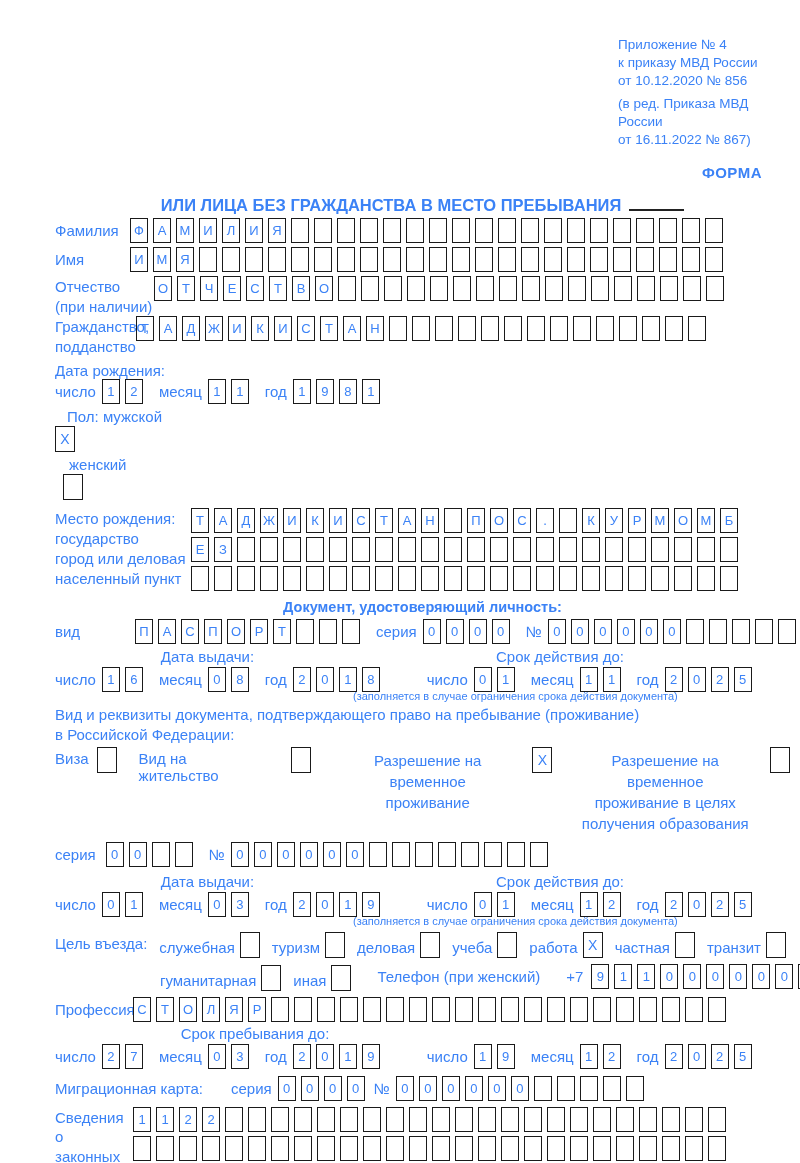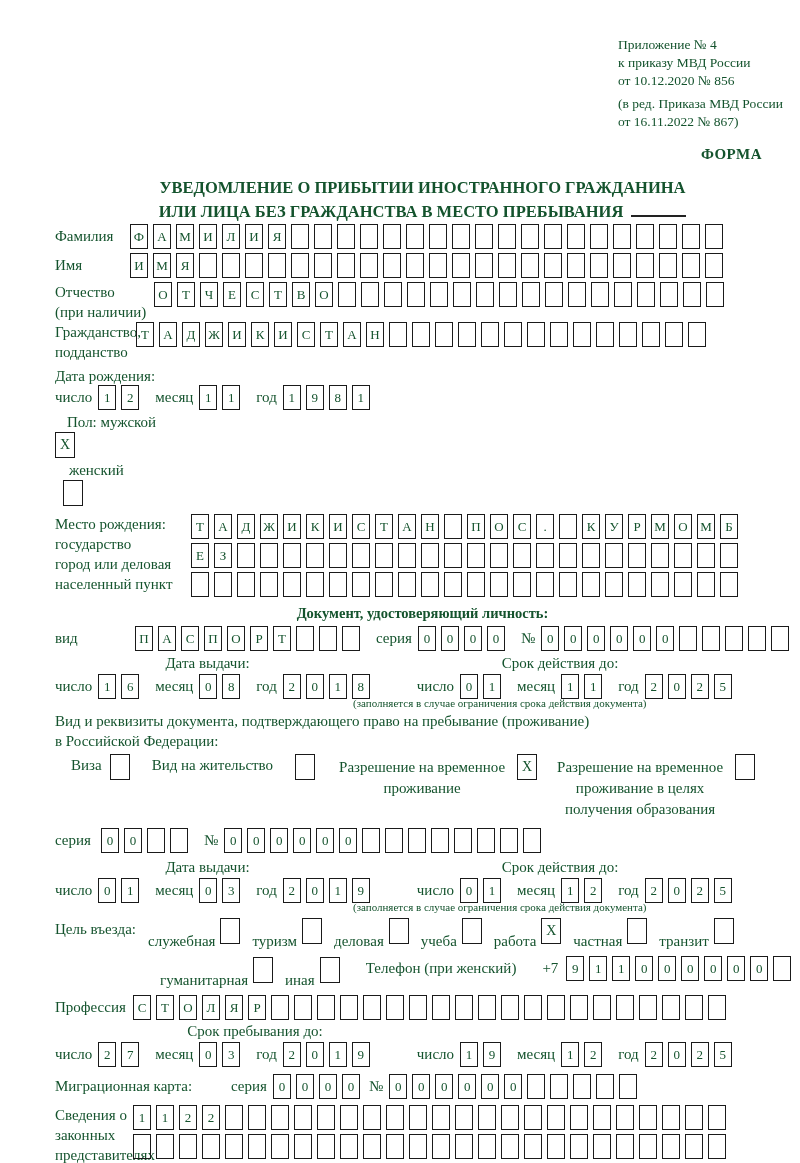--- a/index.html
+++ b/index.html
@@ -1,21 +1,21 @@
 <!DOCTYPE html>
 <html><head>
 <meta charset="utf-8">
 <style>
   html,body{margin:0;padding:0;background:#fff;}
   .page{
     position:relative;
     width:800px;height:1163px;box-sizing:border-box;
     padding:36px 10px 8px 55px;
-    background:#fff;color:#14532d;
-    font-family:Liberation Serif, serif;
+    background:#fff;color:#3b82f6;
+    font-family:Liberation Sans, sans-serif;
     font-size:15px;overflow:hidden;
   }
   
   .appendix{margin-left:563px;font-size:13.5px;line-height:1.34;}
   .appendix .gap{margin-top:5px;}
   .forma{ text-align:right;font-weight:bold;font-size:15px;margin-top:15px;padding-right:28px;letter-spacing:.5px;}
   
   .title{text-align:center;font-weight:bold;font-size:16.5px;line-height:1.45;margin-top:13px;}
   .title-underline{display:inline-block;width:55px;height:2px;background:#222;margin-left:8px;vertical-align:baseline;}
   .sec1{font-weight:bold;font-size:14.5px;text-align:center;margin:18px 0 15px -10px;}
@@ -42,45 +42,44 @@
   .dgroup{display:flex;flex:0 0 auto;}
   .drow{display:flex;}
   .drow .right{margin-left:42px;}
   .dheads{display:flex;margin:3px 0 2px 0;}
   .dheads .h1{width:305px;text-align:center;}
   .dheads .h2{width:330px;text-align:center;margin-left:35px;}
   .note{font-size:11px;margin:-2px 0 4px 298px;} .ml12{margin-left:12px;} .ml14{margin-left:14px;} .ml4{margin-left:4px;} .ml8{margin-left:8px;}
   .w75{width:75px;} .w81{width:81px;} .w99{width:99px;} .w112{width:112px;} .w136{width:136px;} .w80{width:80px;} .w150{width:150px;} .w78{width:78px;}
   .doc-head{font-weight:bold;text-align:center;font-size:14.5px;margin:4px 0 4px 0;}
   .plain{margin:3px 0 3px 0;}
-  .res-opts{display:flex;align-items:flex-start;margin:3px 0 8px 16px;}
+  .res-opts{display:flex;align-items:flex-start;margin:3px 0 8px 0;}
   .res-opts .lbl{padding-top:4px;}
   .res-opts .multiline{text-align:center;line-height:1.4;}
   .optgroup{display:flex;flex:0 0 auto;align-items:flex-start;}
-  .optgroup .optlabel{flex:0 0 auto;padding-top:4px;margin:12px 5px 0 12px;}
+  .optgroup .optlabel{flex:0 0 auto;padding-top:4px;margin:4px 5px 0 12px;}
   .purpose2{margin-left:105px;}
   .bottom-note{font-size:13.5px;margin:2px 0 0 150px;}
 </style>
 </head>
 <body>
 
 <div class="page">
 
   <div class="appendix">
     <div>Приложение № 4</div>
     <div>к приказу МВД России</div>
     <div>от 10.12.2020 № 856</div>
     <div class="gap">(в ред. Приказа МВД России</div>
     <div>от 16.11.2022 № 867)</div>
   </div>
 
   <div class="forma">ФОРМА</div>
 
   <div class="title">
-    <div>УВЕДОМЛЕНИЕ О ПРИБЫТИИ ИНОСТРАННОГО ГРАЖДАНИНА</div>
     <div><span>ИЛИ ЛИЦА БЕЗ ГРАЖДАНСТВА В МЕСТО ПРЕБЫВАНИЯ</span><span class="title-underline"></span></div>
   </div>
 
 
   <div class="frow">
     <span class="flabel w75">Фамилия</span>
     <span class="cells">
         <span class="cell">Ф</span>
         <span class="cell">А</span>
         <span class="cell">М</span>

